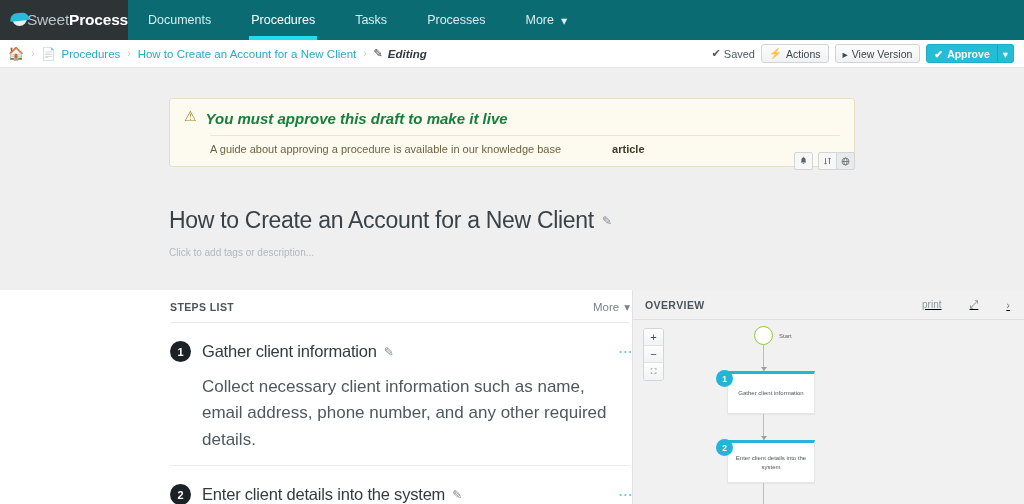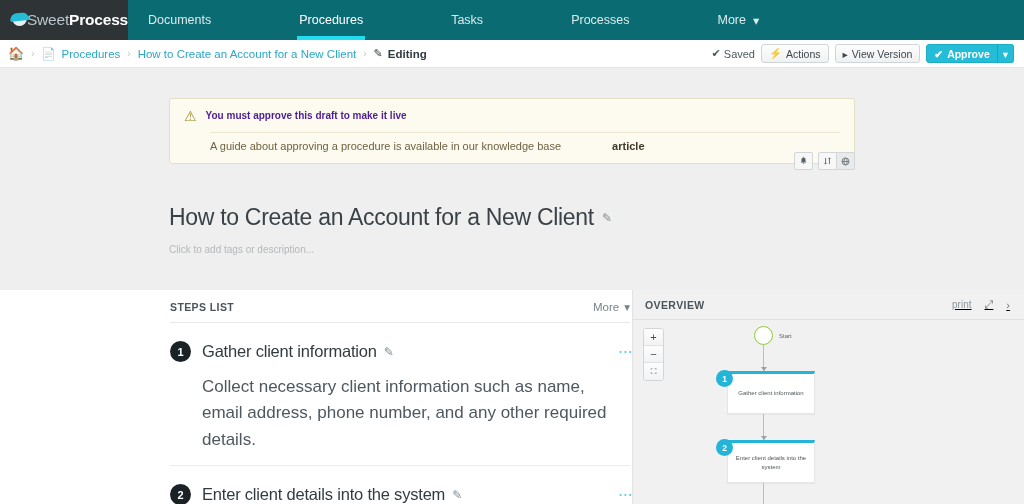--- a/index.html
+++ b/index.html
@@ -24,21 +24,21 @@
     background: #e9eef0; border-radius: 0 0 8px 8px;
   }
   .logo-icon .swoosh {
     position: absolute; left: 0px; top: 1px; width: 19px; height: 8px;
     background: #24bcd6; border-radius: 10px 10px 2px 2px;
     transform: rotate(-6deg);
   }
   .logo-text { font-size: 15.5px; color: #b9c6ca; letter-spacing: -.2px; white-space: nowrap;}
   .logo-text b { color: #ffffff; font-weight: 700; }
 
-  .nav-items { display: flex; align-items: stretch; gap: 48px; }
+  .nav-items { display: flex; align-items: stretch; }
   .nav-item {
     display: flex; align-items: center; padding: 0 20px;
     color: #d9ecee; font-size: 12.5px; cursor: pointer; position: relative;
     white-space: nowrap;
   }
   .nav-item.active { color: #ffffff; }
   .nav-item.active::after {
     content: ""; position: absolute; left: 18px; right: 18px; bottom: 0;
     height: 4px; background: #22dcf0;
   }
@@ -67,21 +67,21 @@
   }
 
   
   .crumbbar {
     height: 28px; background: #ffffff; border-bottom: 1px solid #e3e6e8;
     display: flex; align-items: center; padding: 0 10px 0 8px;
   }
   .crumbs { display: flex; align-items: center; font-size: 11.5px; }
   .crumb-link { color: #2aa8c4; cursor: pointer; white-space: nowrap; }
   .crumb-sep { color: #c2c9cd; margin: 0 7px; font-size: 10px; }
-  .crumb-current { color: #2f3b40; font-weight: 700; white-space: nowrap; }
+  .crumb-current { color: #2f3b40; font-weight: 700; white-space: nowrap; font-style: italic; }
   .home-icon { color: #2aa8c4; font-size: 13px; line-height: 1; }
   .doc-icon { color: #2aa8c4; margin-right: 5px; font-size: 12px; }
 
   .crumb-actions { margin-left: auto; display: flex; align-items: center; gap: 6px; }
   .saved-label { font-size: 11px; color: #4c5a61; display: flex; align-items: center; gap: 3px;}
   .btn {
     height: 19px; border: 1px solid #cfd4d7; border-radius: 3px;
     background: linear-gradient(#fdfdfd,#f0f1f2); font-size: 10.5px; color: #3d474d;
     display: flex; align-items: center; padding: 0 7px; gap: 4px; cursor: pointer;
     white-space: nowrap;
@@ -100,21 +100,21 @@
   
   .hero { background: #efefef; height: 222px; position: relative; }
   .hero-inner { width: 686px; margin: 0 auto; position: relative; padding-top: 30px; }
 
   .alert {
     background: #fdfbf0; border: 1px solid #e5dfc5; border-radius: 3px;
     padding: 10px 14px 11px 14px;
   }
   .alert-head { display: flex; align-items: flex-start; gap: 9px; }
   .warn-icon { color: #9a8322; font-size: 14px; line-height: 1.1; }
-  .alert-title { color: #4c1d95; font-size: 10px; font-weight: 700; padding-top: 1px;}
+  .alert-title { color: #15803d; font-size: 15px; font-weight: 700; padding-top: 1px; font-style: italic;}
   .alert-rule { height: 1px; background: #ece6d3; margin: 8px 0 7px 26px; }
   .alert-body { color: #6e6240; font-size: 11px; margin-left: 26px; }
   .alert-body b { color: #3f3a28; font-weight: 700; margin-left: 48px; }
 
   .hero-icons {
     position: absolute; right: 0; top: 84px; display: flex; gap: 5px;
   }
   .icon-btn {
     width: 19px; height: 18px; border: 1px solid #d2d6d8; background: #f7f7f7;
     display: flex; align-items: center; justify-content: center;
@@ -173,21 +173,21 @@
   
   .overview {
     width: 392px; background: #f1f1f1; border-left: 1px solid #e2e2e2;
     position: relative;
   }
   .ov-head {
     height: 30px; display: flex; align-items: center; padding: 0 14px 0 12px;
     border-bottom: 1px solid #e0e0e0; background: #f1f1f1;
   }
   .ov-title { font-size: 10.5px; font-weight: 700; color: #4a545a; letter-spacing: .4px;}
-  .ov-actions { margin-left: auto; display: flex; align-items: center; gap: 13px; text-decoration: underline; }
+  .ov-actions { margin-left: auto; display: flex; align-items: center; gap: 28px; text-decoration: underline; }
   .ov-print { font-size: 10px; color: #8d969b; cursor: pointer; }
   .ov-ic { font-size: 11px; color: #6d767b; cursor: pointer; }
 
   .zoom-ctl {
     position: absolute; left: 10px; top: 8px; width: 21px;
     border: 1px solid #d3d6d8; border-radius: 3px; overflow: hidden;
     background: #fbfbfb;
   }
   .zoom-ctl div {
     height: 17px; display: flex; align-items: center; justify-content: center;

